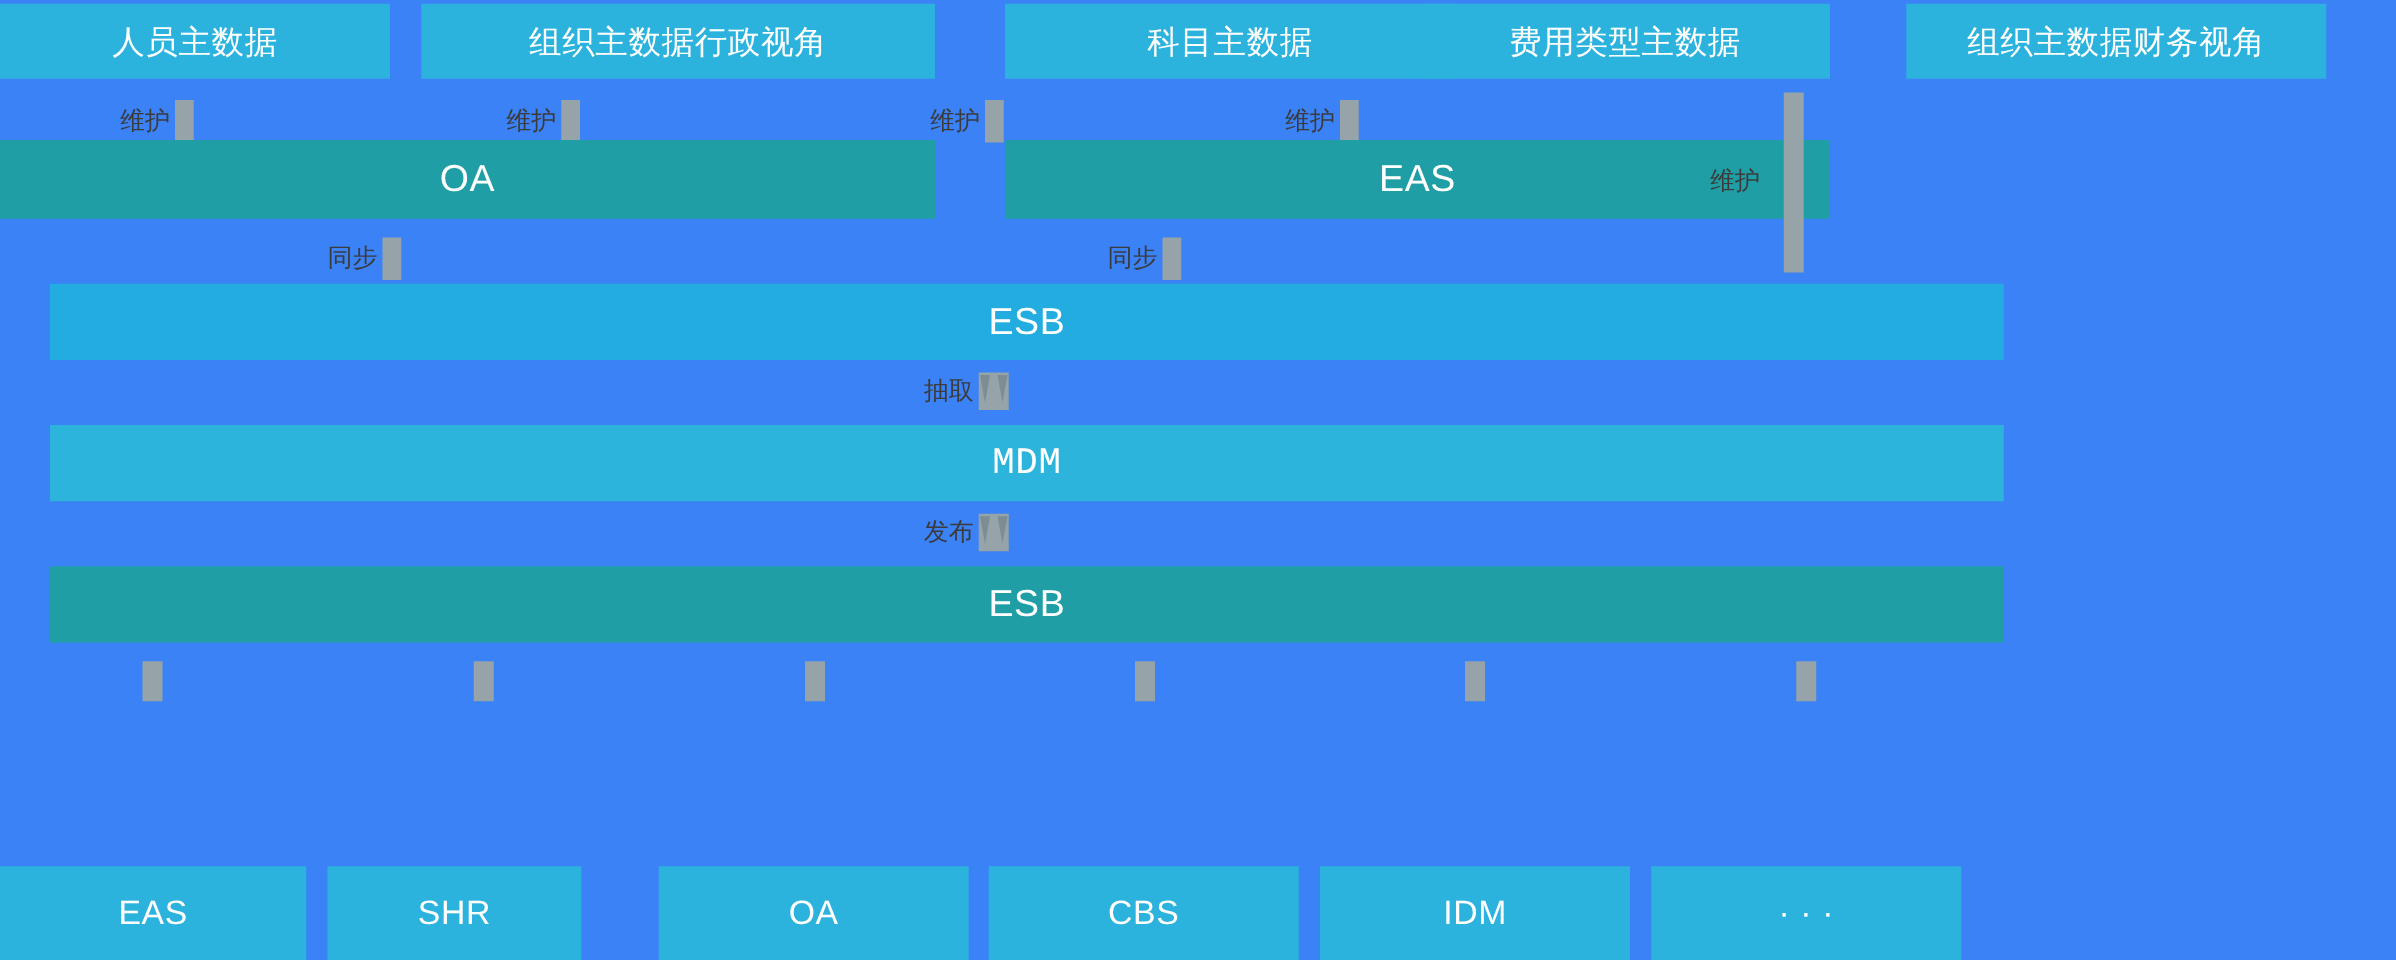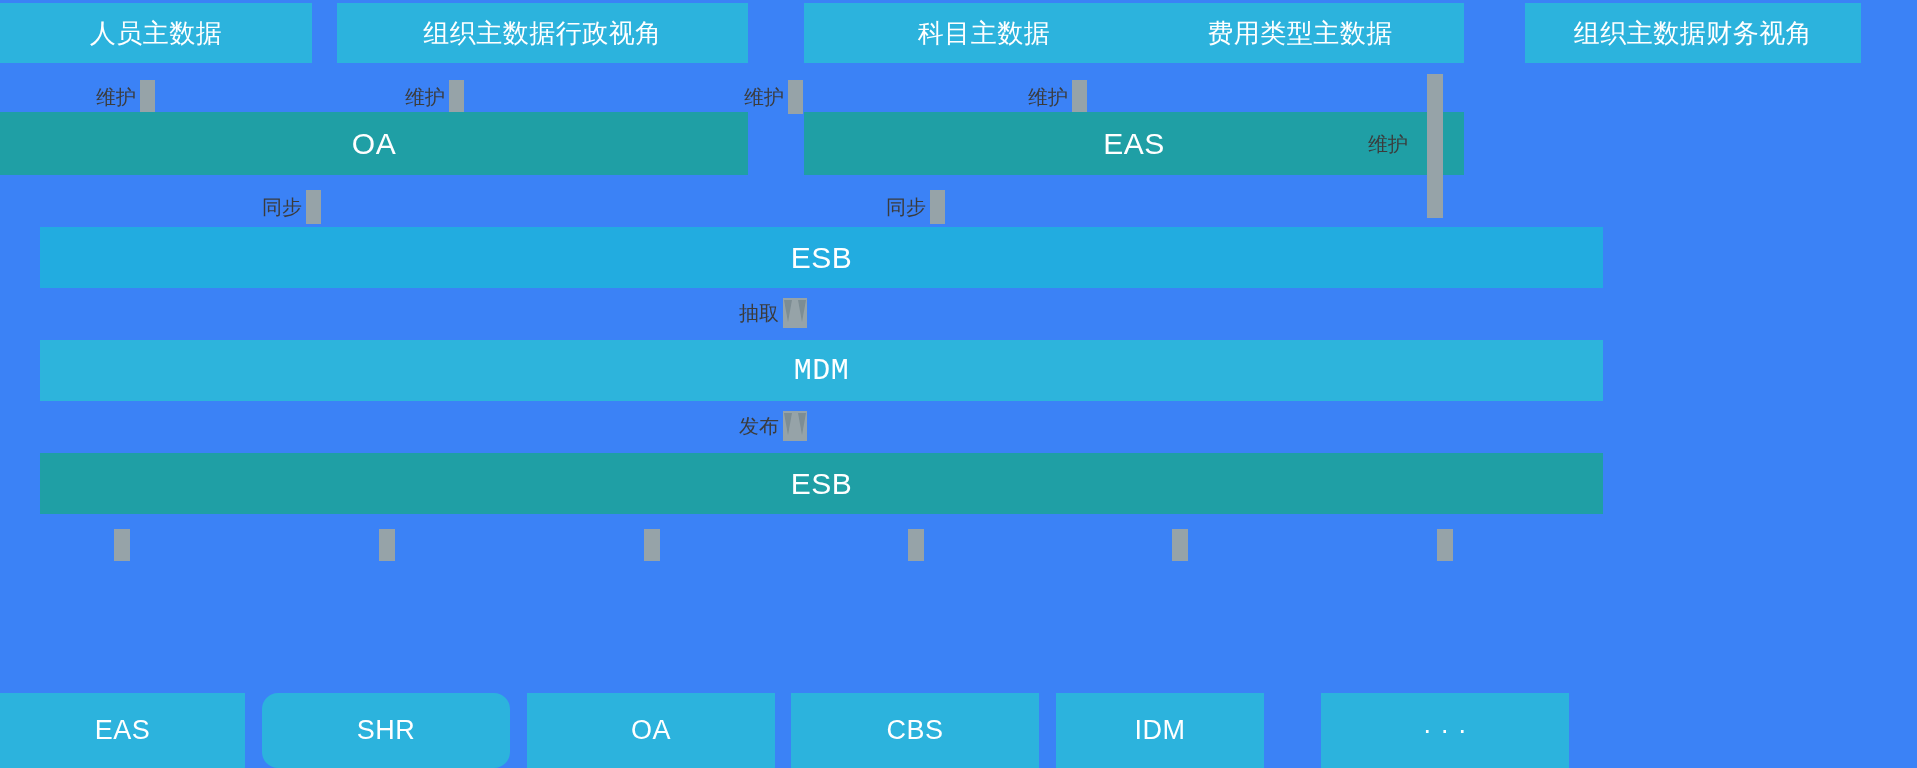--- a/index.html
+++ b/index.html
@@ -216,33 +216,33 @@
   <div class="bottom-stub" style="left:379px;"></div>
   <div class="bottom-stub" style="left:644px;"></div>
   <div class="bottom-stub" style="left:908px;"></div>
   <div class="bottom-stub" style="left:1172px;"></div>
   <div class="bottom-stub" style="left:1437px;"></div>
 
   <div class="box box-light consumer-box" style="left:0px; width:245px;">
     <span>EAS</span>
   </div>
 
-  <div class="box box-light consumer-box" style="left:262px; width:248px;border-radius:16px;">
+  <div class="box box-light consumer-box" style="left:262px; width:203px;">
     <span>SHR</span>
   </div>
 
   <div class="box box-light consumer-box" style="left:527px; width:248px;">
     <span>OA</span>
   </div>
 
   <div class="box box-light consumer-box" style="left:791px; width:248px;align-items:center;">
     <span>CBS</span>
   </div>
 
-  <div class="box box-light consumer-box" style="left:1056px; width:208px;">
+  <div class="box box-light consumer-box" style="left:1056px; width:248px;">
     <span>IDM</span>
   </div>
 
   <div class="box box-light consumer-box" style="left:1321px; width:248px;">
     <span>· · ·</span>
   </div>
 
 </div>
 
 </body></html>

